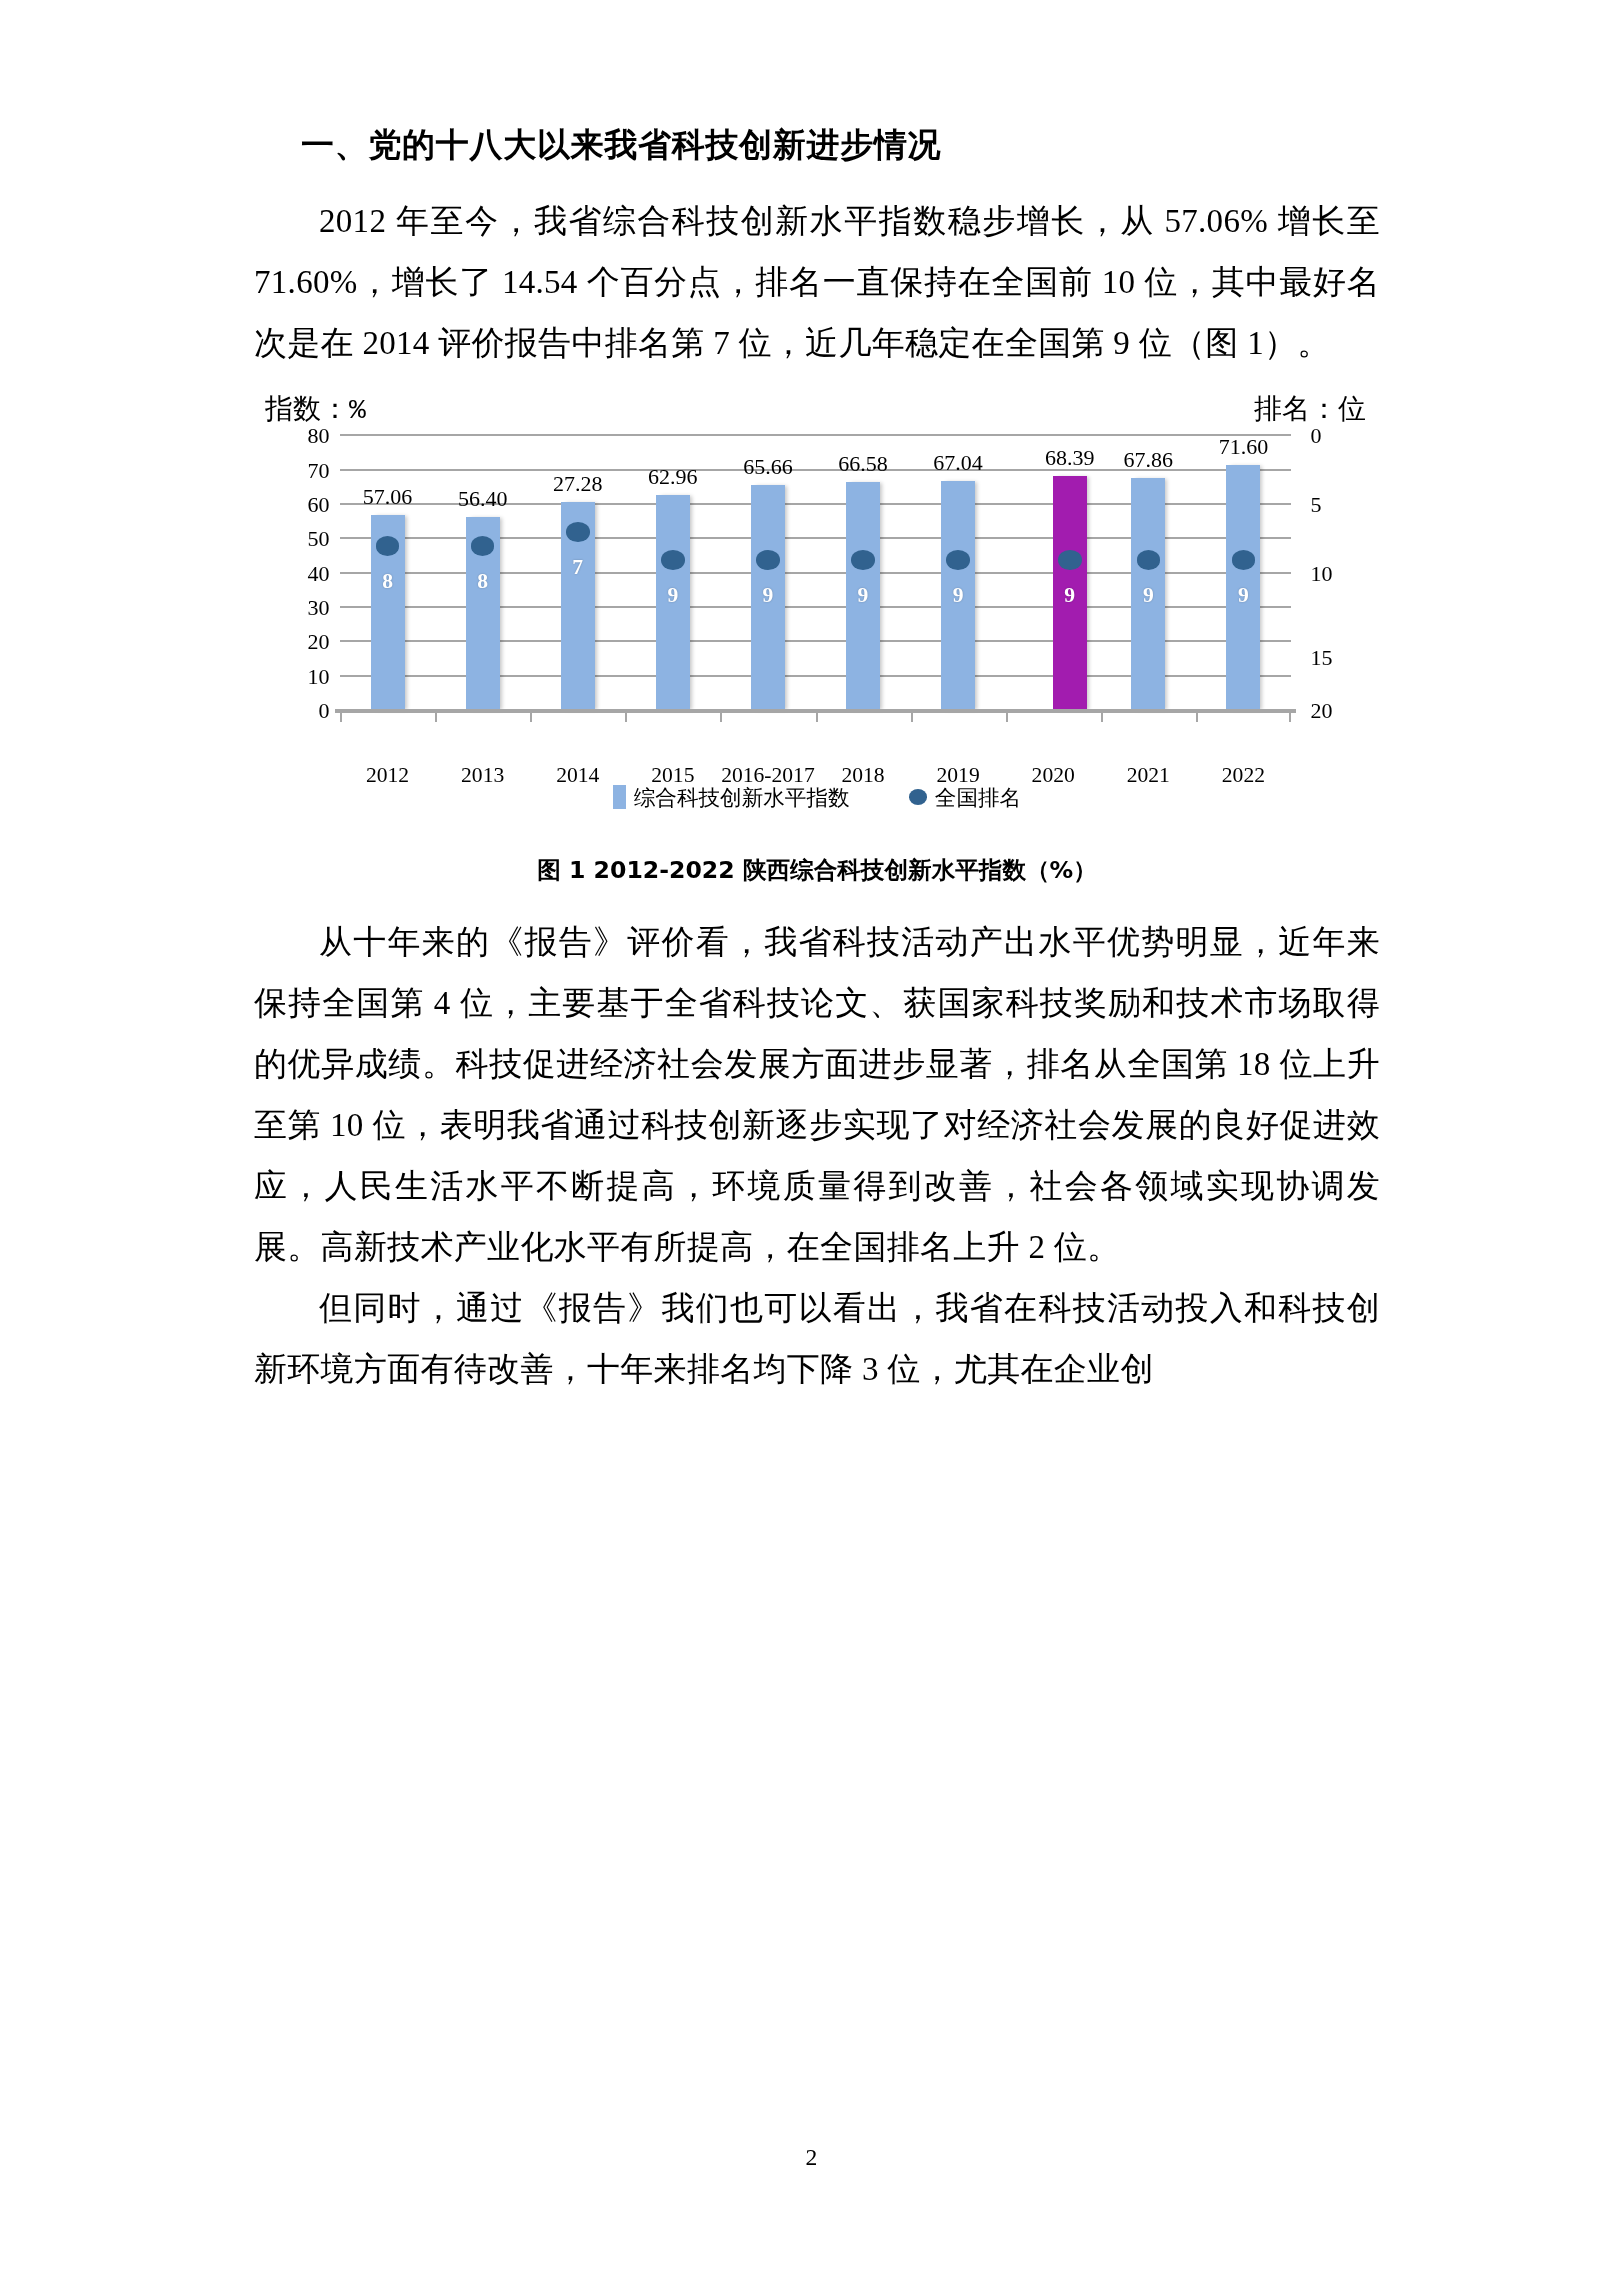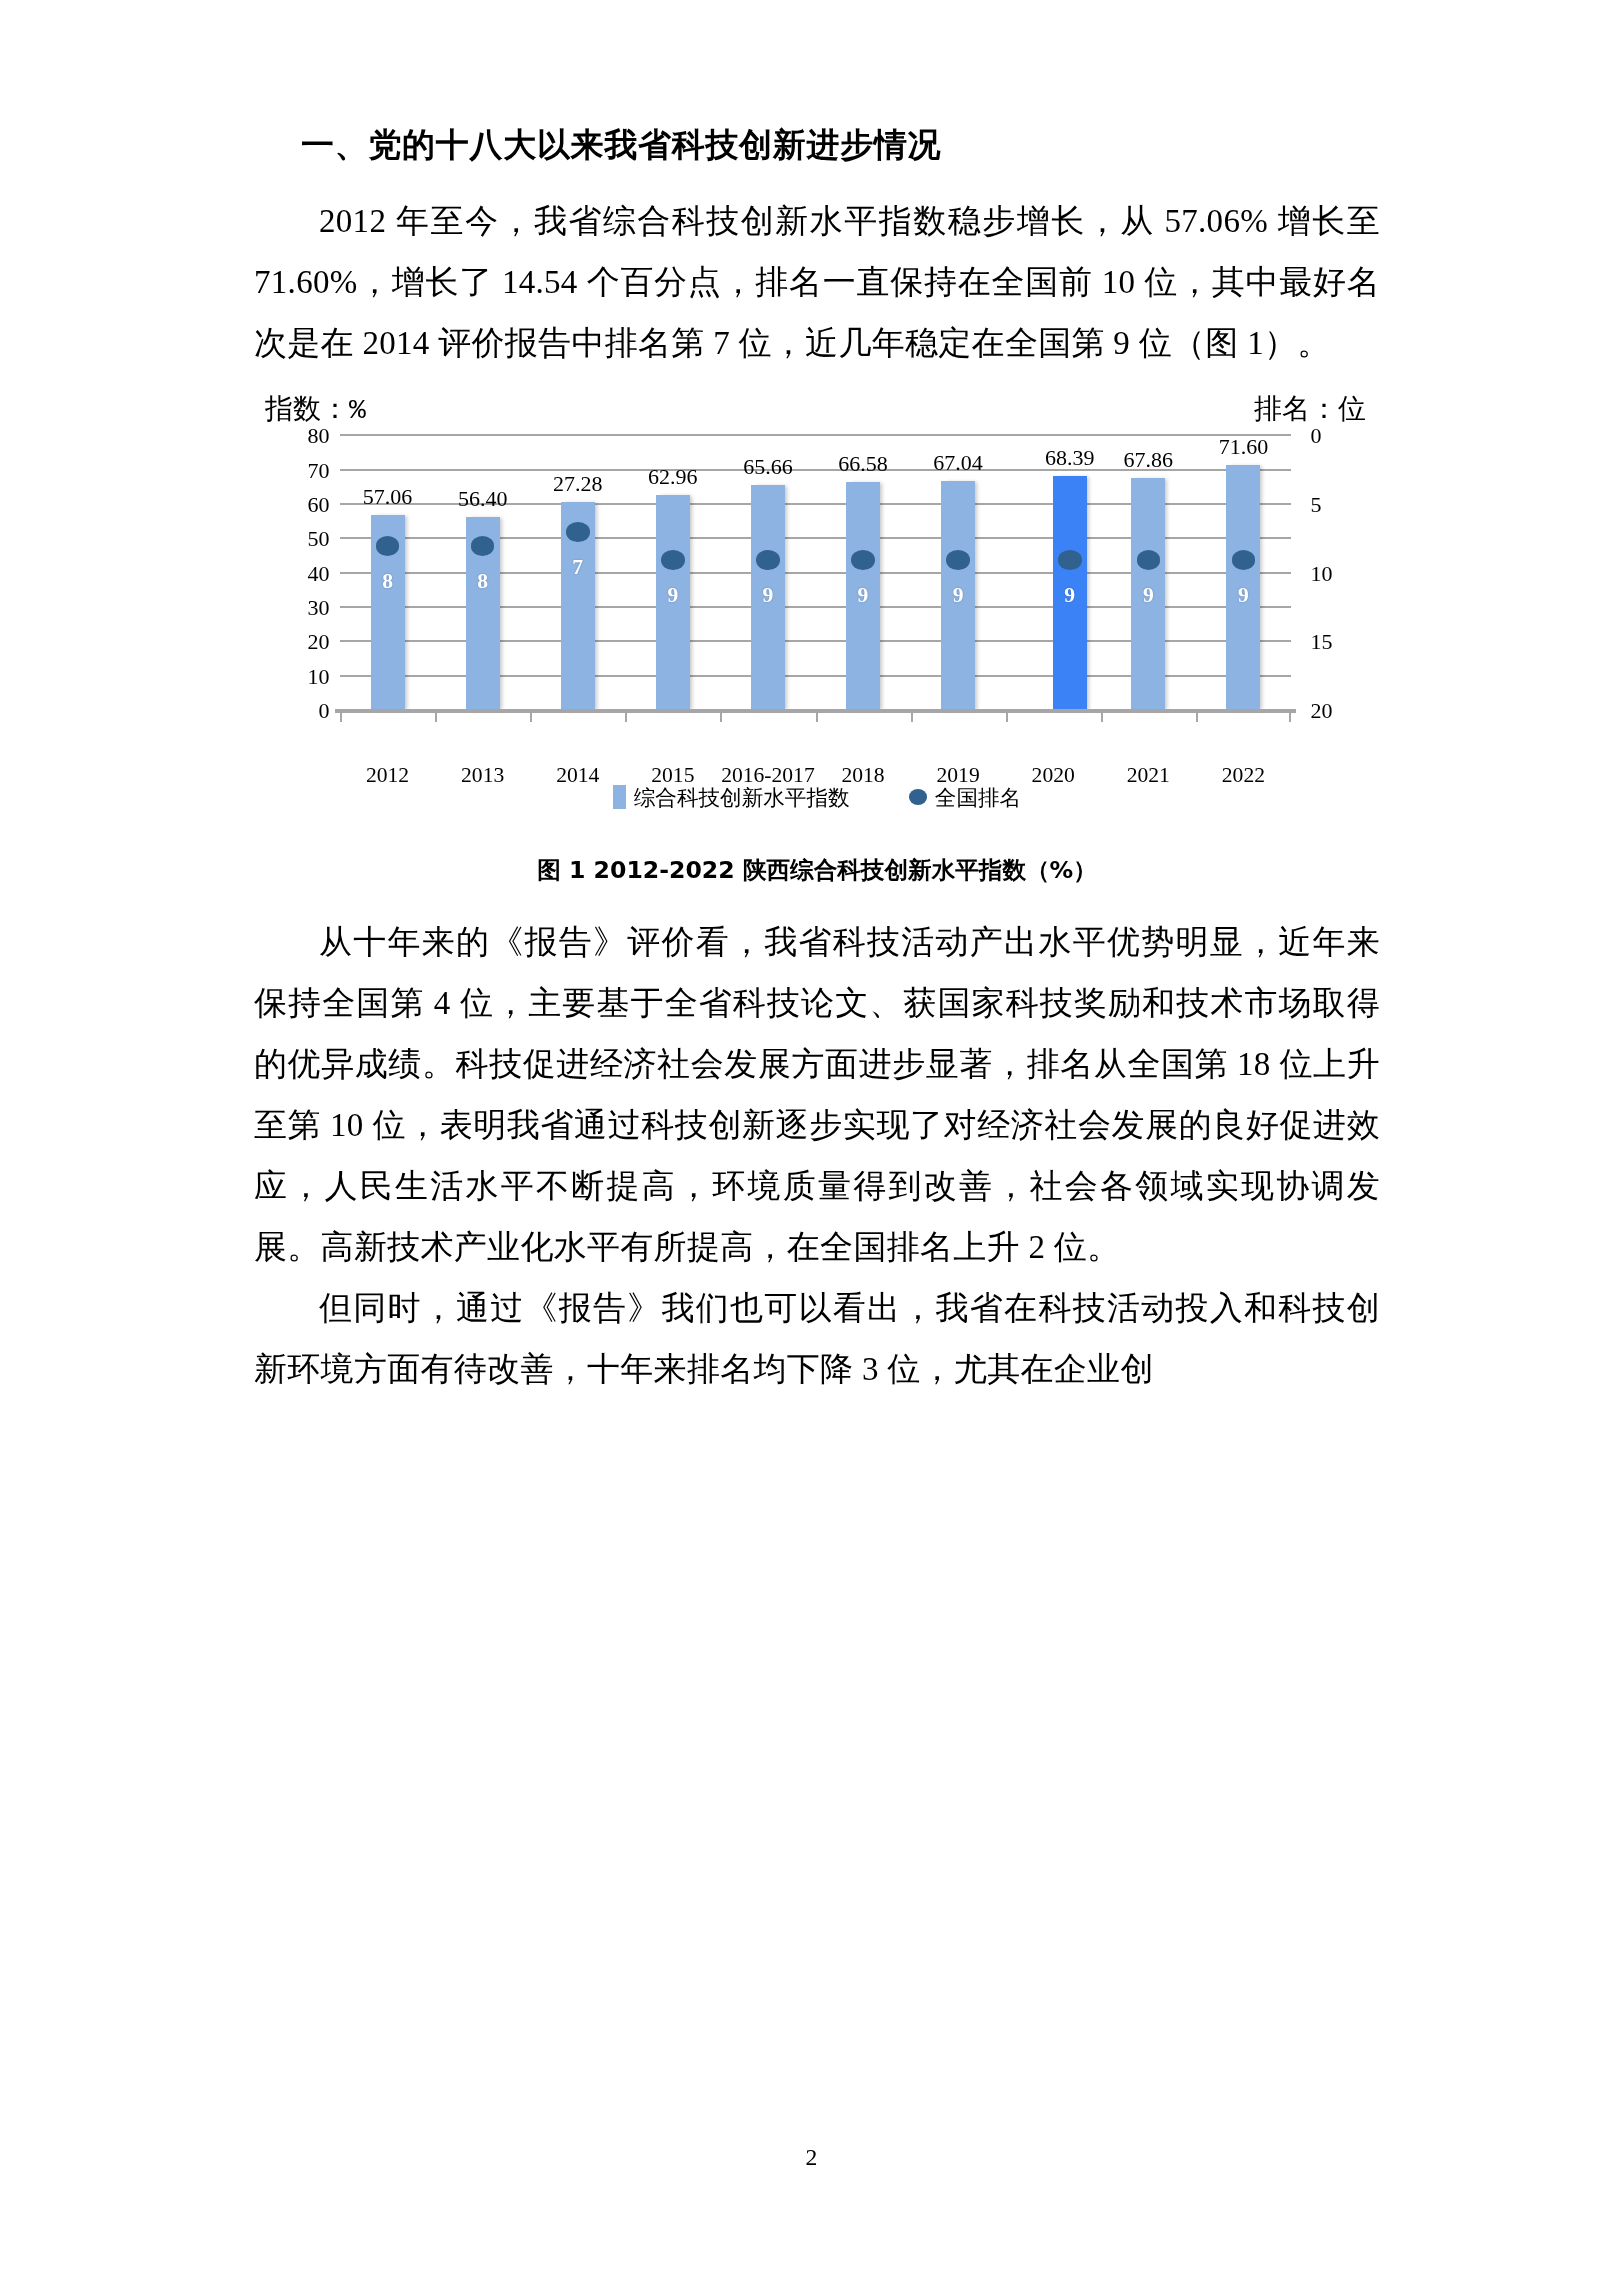--- a/index.html
+++ b/index.html
@@ -263,21 +263,21 @@
               <div class="ytick-left" style="bottom: 126px;">40</div>
               <div class="ytick-left" style="bottom: 161px;">50</div>
               <div class="ytick-left" style="bottom: 195px;">60</div>
               <div class="ytick-left" style="bottom: 229px;">70</div>
               <div class="ytick-left" style="bottom: 264px;">80</div>
             </div>
           <div id="yticks-right">
               <div class="ytick-right" style="bottom: 264px;">0</div>
               <div class="ytick-right" style="bottom: 195px;">5</div>
               <div class="ytick-right" style="bottom: 126px;">10</div>
-              <div class="ytick-right" style="bottom: 58px;">15</div>
+              <div class="ytick-right" style="bottom: 42px;">15</div>
               <div class="ytick-right" style="bottom: -11px;">20</div>
             </div>
           <div class="bars" id="bars">
               <div class="barcell">
                 <div class="bar" style="height: 196px; background: rgb(141, 179, 226);">
                   <div class="bar-label">57.06</div>
                   <div class="rank-dot" style="bottom: 155px; background: rgb(49, 98, 143);"></div>
                   <div class="rank-val" style="bottom: 118px;">8</div>
                 </div>
               </div>
@@ -317,21 +317,21 @@
                 </div>
               </div>
               <div class="barcell">
                 <div class="bar" style="height: 230px; background: rgb(141, 179, 226);">
                   <div class="bar-label">67.04</div>
                   <div class="rank-dot" style="bottom: 141px; background: rgb(49, 98, 143);"></div>
                   <div class="rank-val" style="bottom: 104px;">9</div>
                 </div>
               </div>
               <div class="barcell">
-                <div class="bar" style="height: 235px; background: #3b82f6; margin-left: 33px;">
+                <div class="bar" style="height: 235px; background: #a21caf; margin-left: 33px;">
                   <div class="bar-label">68.39</div>
                   <div class="rank-dot" style="bottom: 141px; background: rgb(49, 98, 143);"></div>
                   <div class="rank-val" style="bottom: 104px;">9</div>
                 </div>
               </div>
               <div class="barcell">
                 <div class="bar" style="height: 233px; background: rgb(141, 179, 226);">
                   <div class="bar-label">67.86</div>
                   <div class="rank-dot" style="bottom: 141px; background: rgb(49, 98, 143);"></div>
                   <div class="rank-val" style="bottom: 104px;">9</div>

